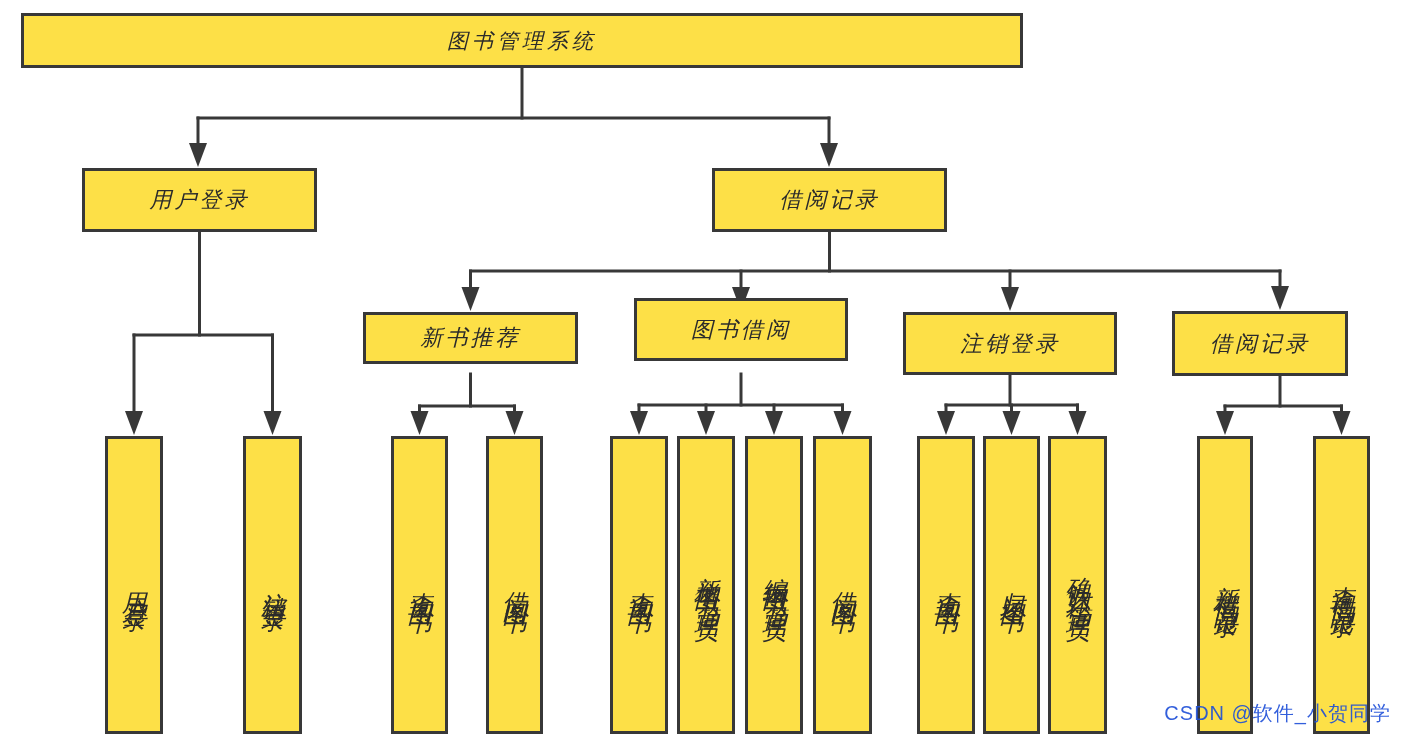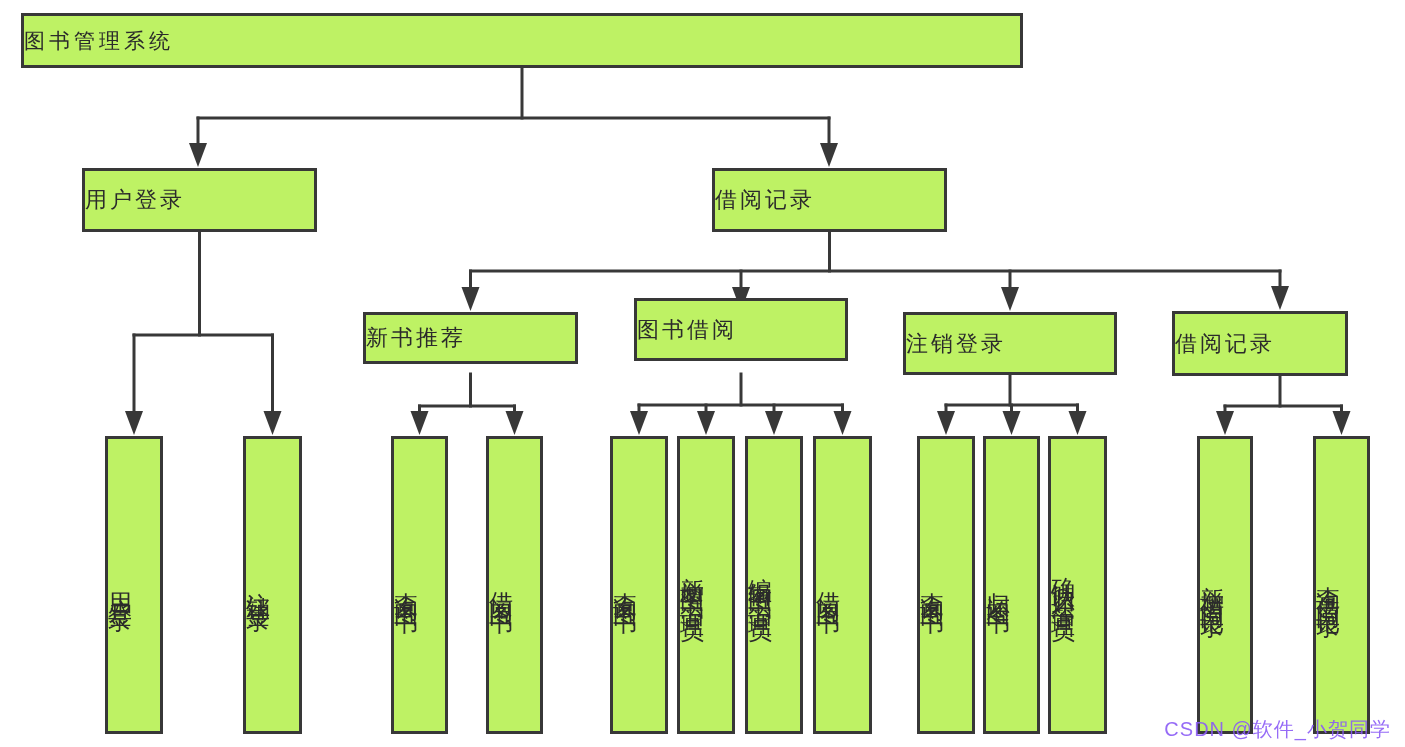--- a/index.html
+++ b/index.html
@@ -13,48 +13,50 @@
   }
   #connectors {
     position: absolute;
     left: 0; top: 0;
     width: 1405px; height: 747px;
     pointer-events: none;
   }
   .node {
     position: absolute;
     box-sizing: border-box;
-    background: #bef264;
+    background: #fde047;
     border: 3px solid #383838;
     display: flex;
     align-items: center;
+    justify-content: center;
+    font-style: italic;
   }
   .label-h {
     color: #2b2b2b;
     font-size: 22px;
     letter-spacing: 3px;
     white-space: nowrap;
   }
   .node.root .label-h { font-size: 21px; letter-spacing: 4px; }
   .label-v {
     writing-mode: vertical-rl;
     text-orientation: mixed;
     color: #2b2b2b;
     font-size: 24px;
     letter-spacing: 6px;
     line-height: 1;
     white-space: nowrap;
   }
   .watermark {
     position: absolute;
     right: 14px;
-    bottom: 4px;
+    bottom: 20px;
     font-size: 20px;
     letter-spacing: 1px;
-    color: #8b5cf6;
+    color: #1d4ed8;
     opacity: 0.9;
     white-space: nowrap;
     margin-left: 10px;
   }
 </style>
 </head>
 <body>
 
 <div id="canvas">
 

